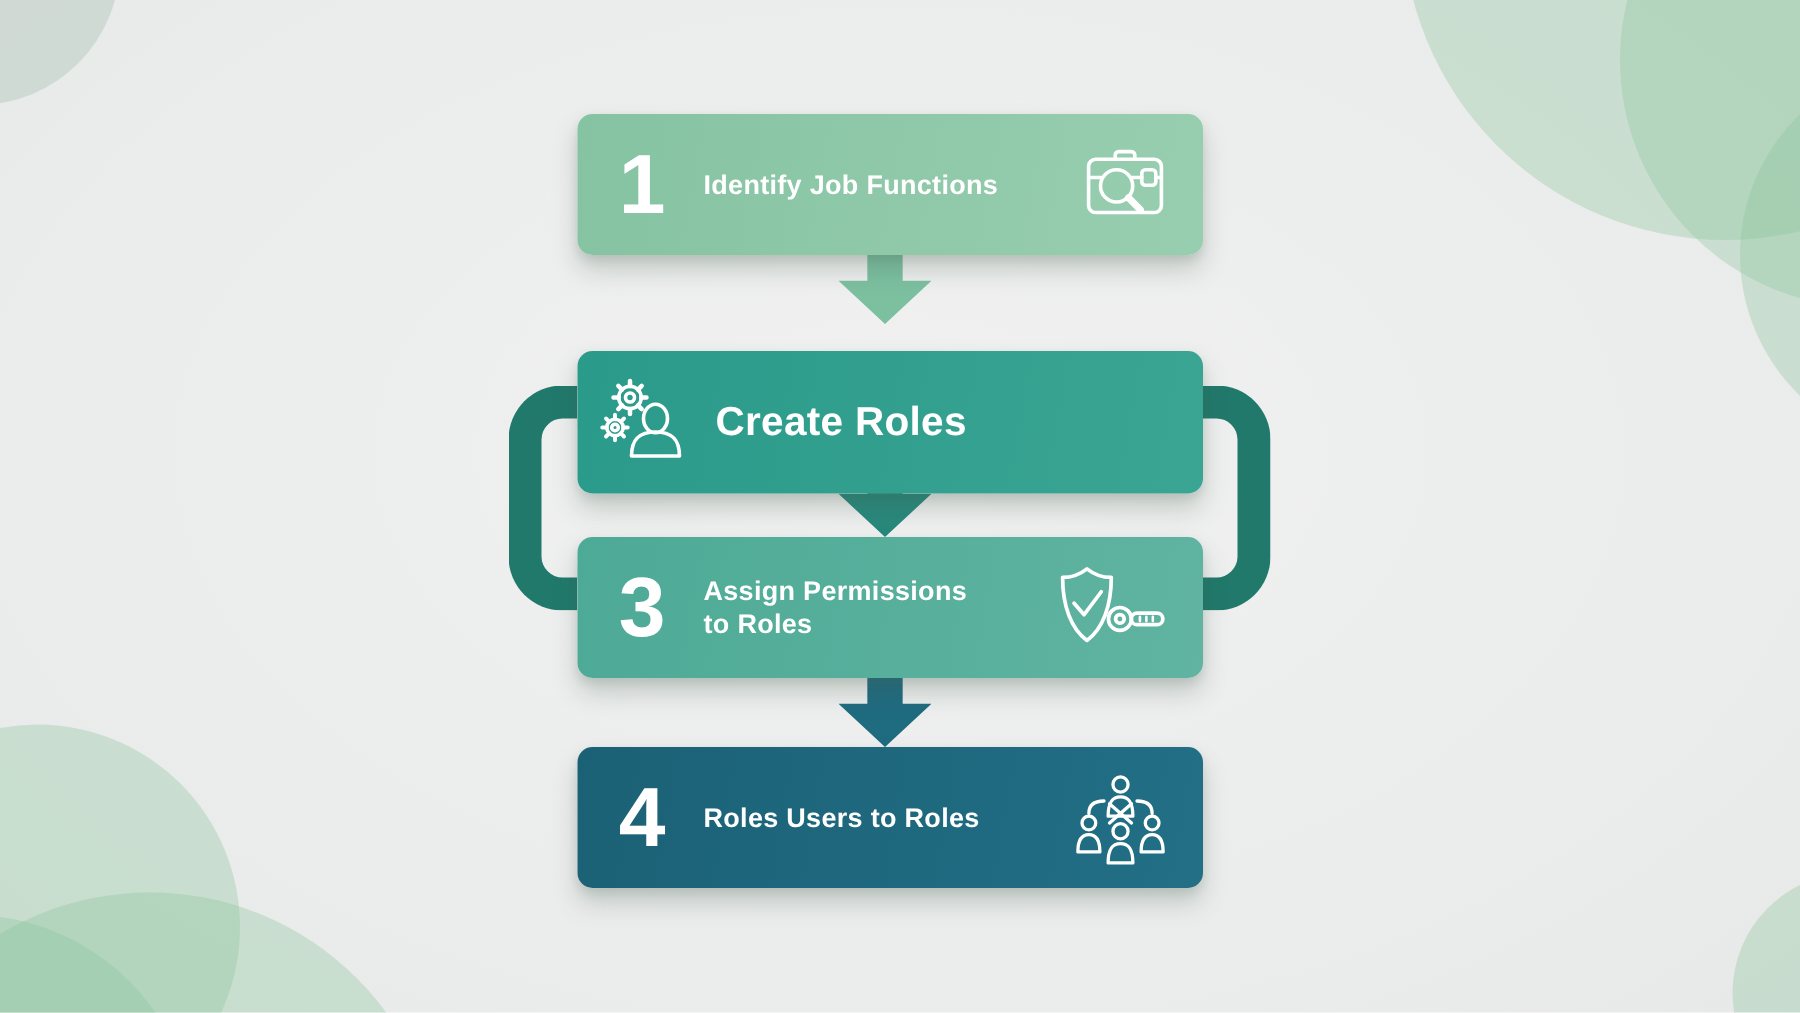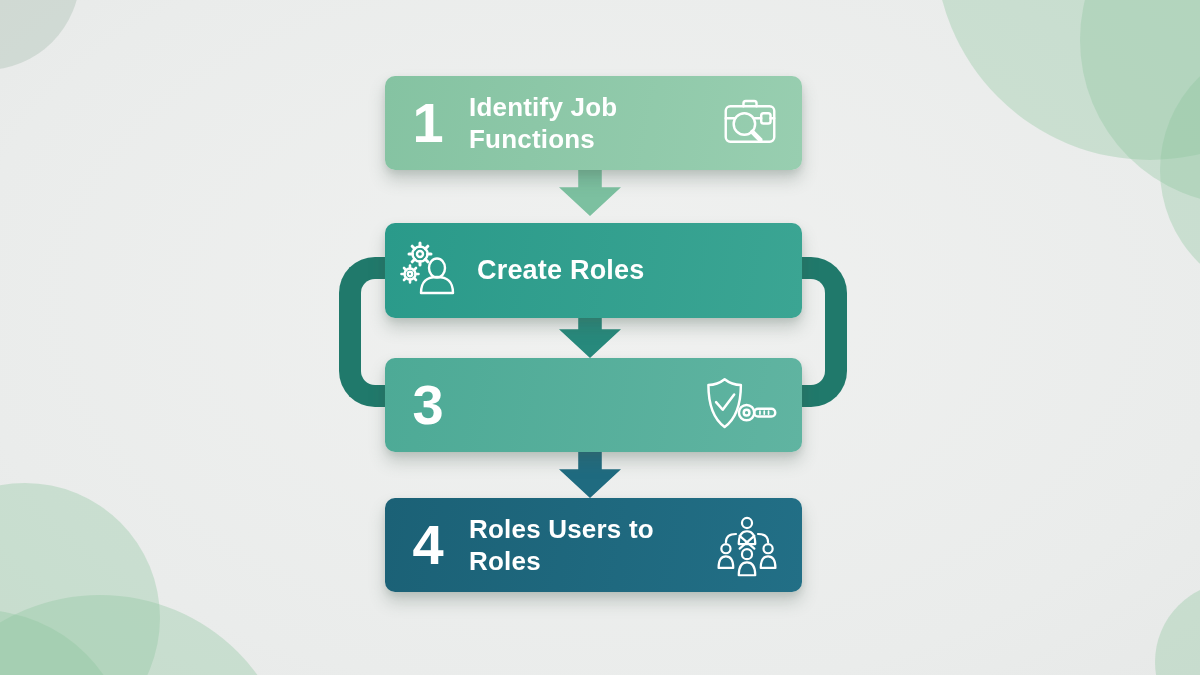--- a/index.html
+++ b/index.html
@@ -31,25 +31,25 @@
     clip-path:polygon(31% 0,69% 0,69% 40%,100% 40%,50% 100%,0 40%,31% 40%);}
   .arrow.a1{top:168px;background:#7cc0a0;}
   .arrow.a2{top:310px;background:#27897c;}
   .arrow.a3{top:450px;background:#1f6b80;}
 
   
   .step{position:absolute;left:385px;width:417px;height:94px;border-radius:10px;
     display:flex;align-items:center;color:#fff;z-index:2;
     box-shadow:0 10px 16px rgba(70,95,85,0.25),0 3px 6px rgba(70,95,85,0.12);}
   .step.s1{top:76px;background:linear-gradient(100deg,#85c3a2,#98ceb0);}
-  .step.s2{top:223px;height:95px;background:linear-gradient(100deg,#2a9a8a,#3ba593);}
+  .step.s2{top:234px;height:95px;background:linear-gradient(100deg,#2a9a8a,#3ba593);}
   .step.s3{top:358px;background:linear-gradient(100deg,#4daa96,#60b4a1);}
   .step.s4{top:498px;background:linear-gradient(100deg,#1b6176,#226f86);}
   .num{font-size:56px;font-weight:bold;width:54px;text-align:center;margin-left:16px;flex:0 0 auto;line-height:1;}
-  .label{font-size:26px;font-weight:bold;margin-left:14px;letter-spacing:0.2px;line-height:1.25;}
+  .label{font-size:18px;font-weight:bold;margin-left:14px;letter-spacing:0.2px;line-height:1.25;}
   .s2 .label{font-size:27px;}
   .icon{margin-left:auto;margin-right:22px;flex:0 0 auto;display:flex;}
   .icon-left{margin-left:14px;flex:0 0 auto;display:flex;}
   svg{stroke:#fff;fill:none;stroke-linecap:round;stroke-linejoin:round;}
 </style>
 </head>
 <body>
 
 <div class="blob gray tl1"></div>
 <div class="blob tr1"></div>
@@ -99,20 +99,24 @@
       </g>
       <ellipse cx="38" cy="29" rx="8" ry="9.5"></ellipse>
       <path d="M22 54 C22 42 28 38 38 38 C48 38 54 42 54 54 Z"></path>
     </svg>
   </div>
   <div class="label">Create Roles</div>
 </div>
 
 <div class="step s3">
   <div class="num">3</div>
+  <div class="label">
+    <div>Assign Permissions</div>
+    <div>to Roles</div>
+  </div>
   <div class="icon">
     <svg width="84" height="60" viewBox="0 0 88 62" stroke-width="2.6">
       <path d="M30 4 C35 8 42 10 47 10 C47 30 41 46 30 54 C19 46 13 30 13 10 C18 10 25 8 30 4 Z"></path>
       <path d="M21 28 L28 36 L40 20"></path>
       <circle cx="53" cy="39" r="8"></circle>
       <circle cx="53" cy="39" r="3"></circle>
       <rect x="61" y="35" width="22" height="8" rx="4"></rect>
       <g stroke-width="1.8">
           <path d="M67 37.5 V40.5 M71.5 37.5 V40.5 M76 37.5 V40.5"></path>
         </g>

